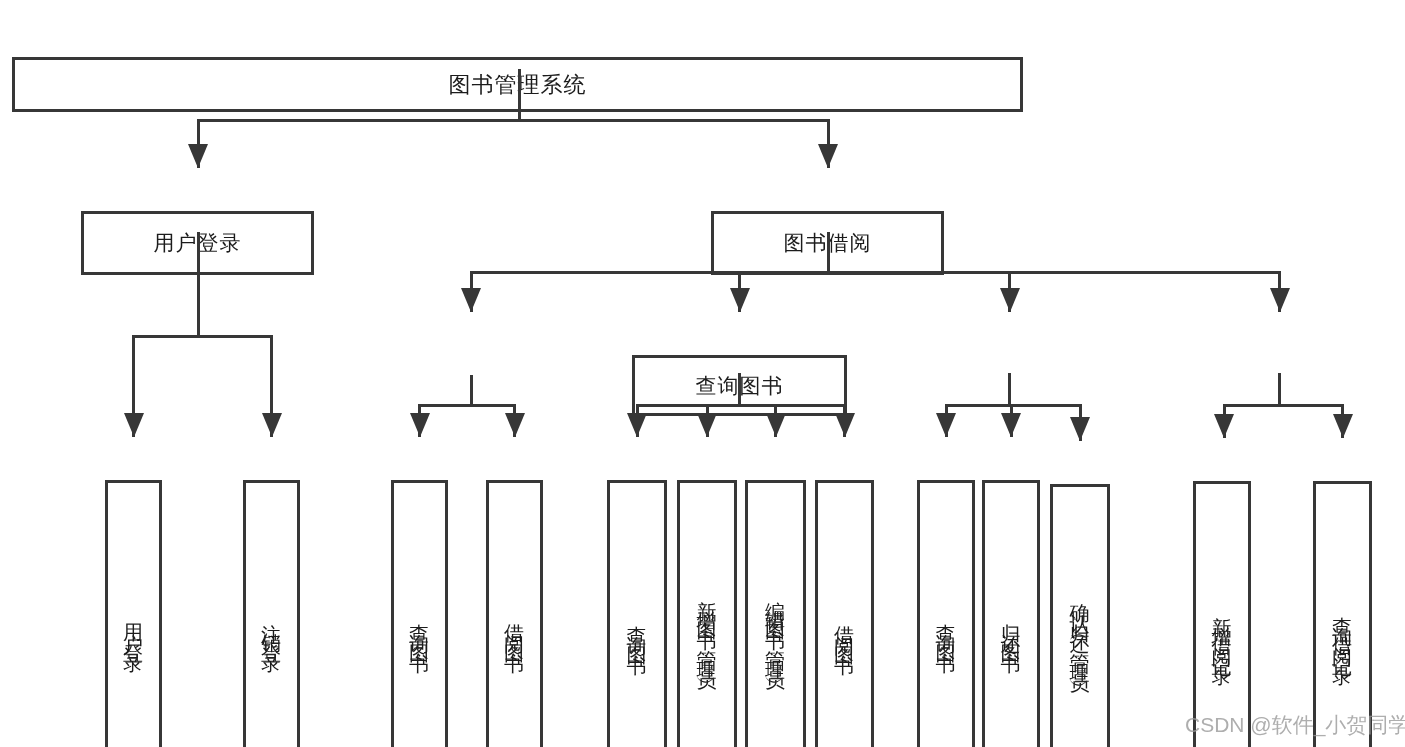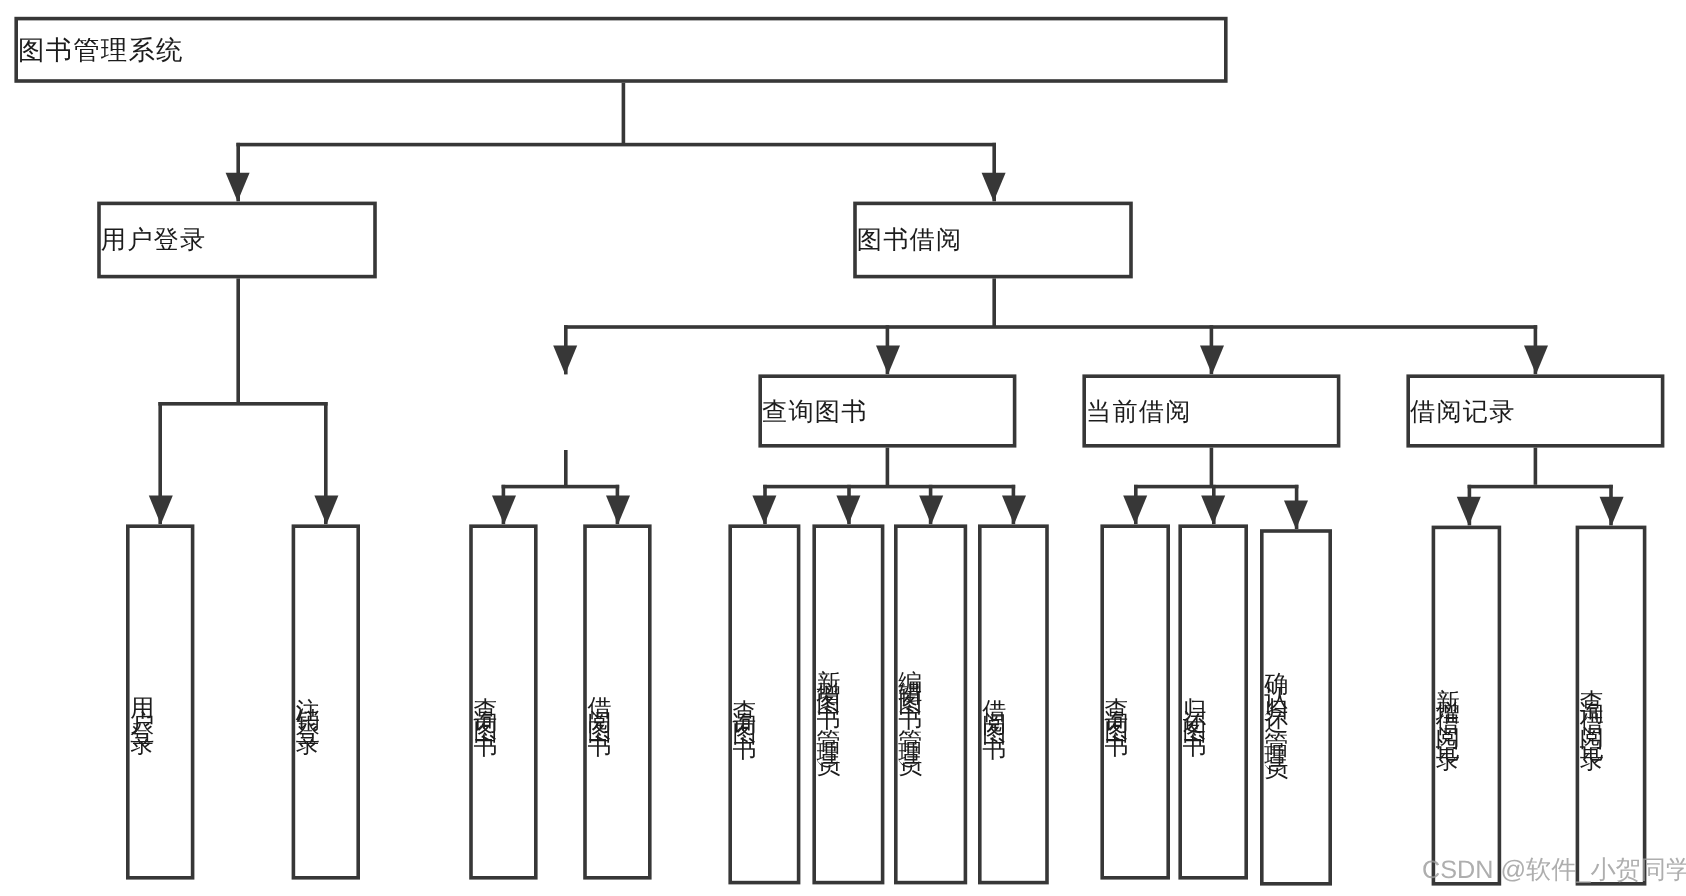--- a/index.html
+++ b/index.html
@@ -9,21 +9,21 @@
     background:var(--background,#ffffff);
     font-family:"Liberation Sans","DejaVu Sans",sans-serif;
     color:var(--text,#1c1c1c);
     overflow:hidden;
   }
   .box{
     position:absolute;
     box-sizing:border-box;
     border:3px solid var(--line,#373737);
     background:#fff;
-    display:flex;align-items:center;justify-content:flex-start;
+    display:flex;align-items:center;justify-content:center;margin-top:43px;
   }
   .hbox{font-size:21px;letter-spacing:1px;}
   .rootbox{font-size:22px;letter-spacing:1px;}
   .vbox span{
     writing-mode:vertical-rl;
     font-size:20px;
     letter-spacing:10px;
     line-height:1;
   }
   .vline,.hline{position:absolute;background:var(--line,#373737);}
@@ -79,26 +79,20 @@
 
   <div class="vline" style="left:826.5px;top:232px;height:41px;"></div>
   <div class="hline" style="left:469.5px;top:271px;width:811.5px;"></div>
   <div class="arrow" style="left:469.5px;top:271px;height:41px;"></div>
   <div class="arrow" style="left:738px;top:271px;height:41px;"></div>
   <div class="arrow" style="left:1008px;top:271px;height:41px;"></div>
   <div class="arrow" style="left:1278px;top:271px;height:41px;"></div>
 
   <div class="box hbox" style="left:632px;top:312px;width:215px;height:61px;">
     <span>查询图书</span>
-  </div>
-  <div class="box hbox" style="left:902px;top:312px;width:215px;height:61px;">
-    <span>当前借阅</span>
-  </div>
-  <div class="box hbox" style="left:1172px;top:312px;width:215px;height:61px;">
-    <span>借阅记录</span>
   </div>
 
   <div class="vline" style="left:469.5px;top:375px;height:30px;"></div>
   <div class="hline" style="left:418px;top:404px;width:98px;"></div>
   <div class="arrow" style="left:418px;top:404px;height:33px;"></div>
   <div class="arrow" style="left:513px;top:404px;height:33px;"></div>
 
   <div class="vline" style="left:738px;top:373px;height:32px;"></div>
   <div class="hline" style="left:635.5px;top:404px;width:210.5px;"></div>
   <div class="arrow" style="left:635.5px;top:404px;height:33px;"></div>

